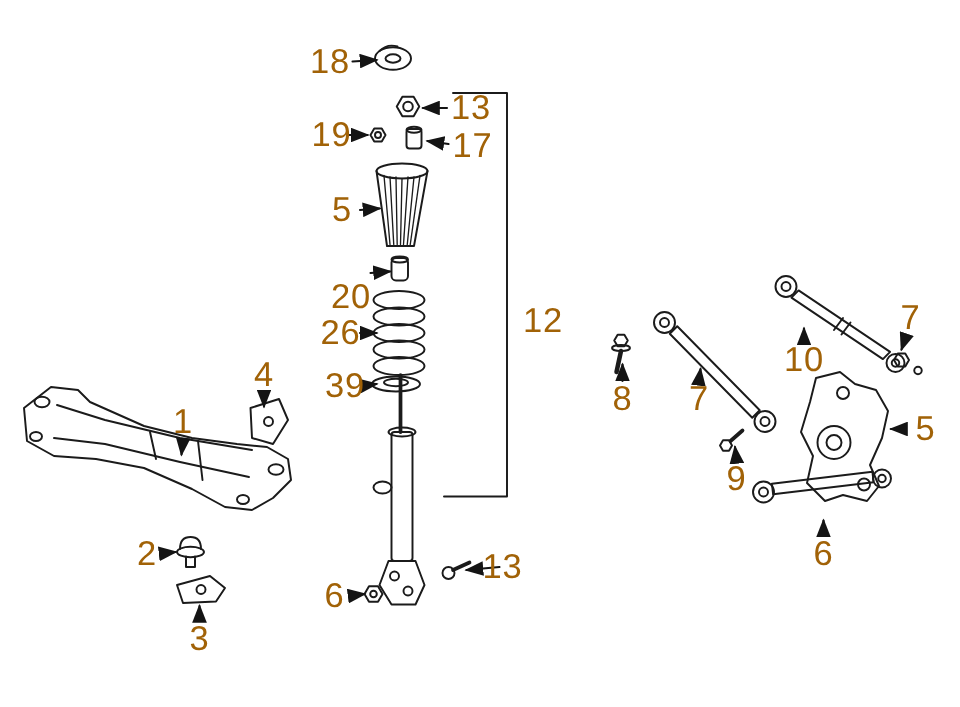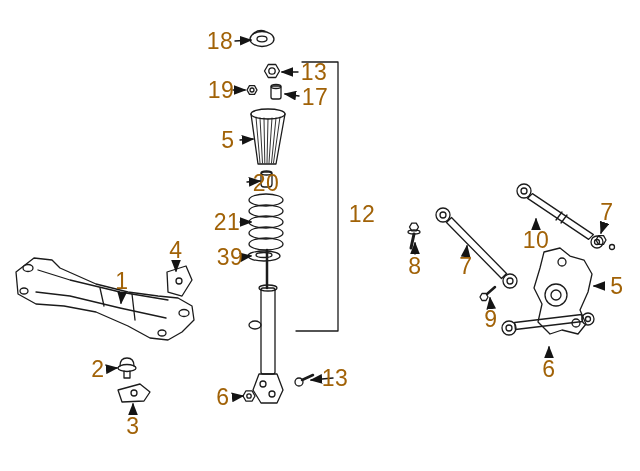--- a/index.html
+++ b/index.html
@@ -207,22 +207,22 @@
         <line x1="549" y1="357" x2="549" y2="347" marker-end="url(#ah)"></line>
       </g>
     </g>
   </svg>
 
   <div class="callout" style="left:220px;top:41px;">18</div>
   <div class="callout" style="left:314px;top:72px;">13</div>
   <div class="callout" style="left:221px;top:90px;">19</div>
   <div class="callout" style="left:315px;top:97px;">17</div>
   <div class="callout" style="left:228px;top:140px;">5</div>
-  <div class="callout" style="left:234px;top:183px;margin-left:32px;">20</div>
-  <div class="callout" style="left:227px;top:222px;">21</div>
+  <div class="callout" style="left:234px;top:198px;">20</div>
+  <div class="callout" style="left:227px;top:222px;">26</div>
   <div class="callout" style="left:230px;top:257px;">39</div>
   <div class="callout" style="left:362px;top:214px;">12</div>
   <div class="callout" style="left:223px;top:397px;">6</div>
   <div class="callout" style="left:335px;top:378px;">13</div>
   <div class="callout" style="left:122px;top:281px;">1</div>
   <div class="callout" style="left:176px;top:250px;">4</div>
   <div class="callout" style="left:98px;top:369px;">2</div>
   <div class="callout" style="left:133px;top:426px;">3</div>
   <div class="callout" style="left:415px;top:266px;">8</div>
   <div class="callout" style="left:466px;top:266px;">7</div>

